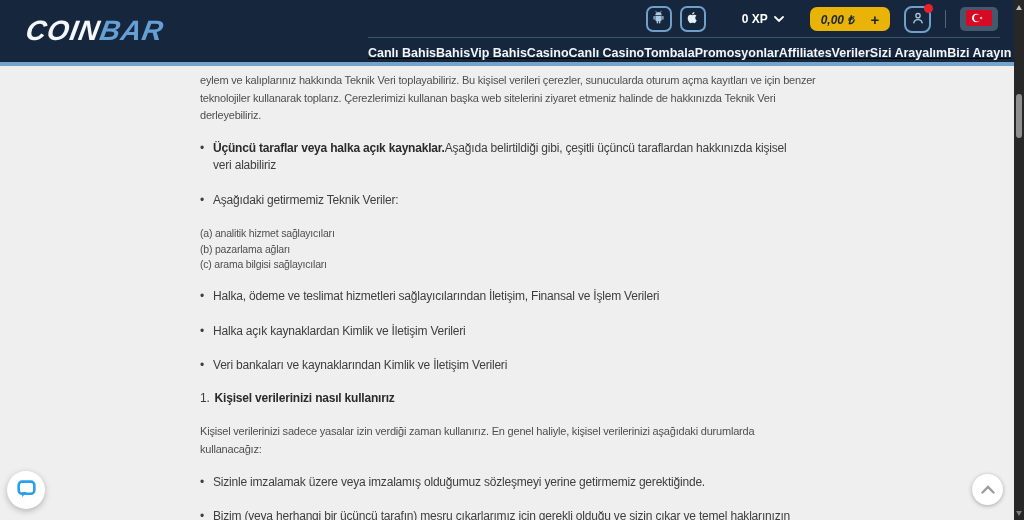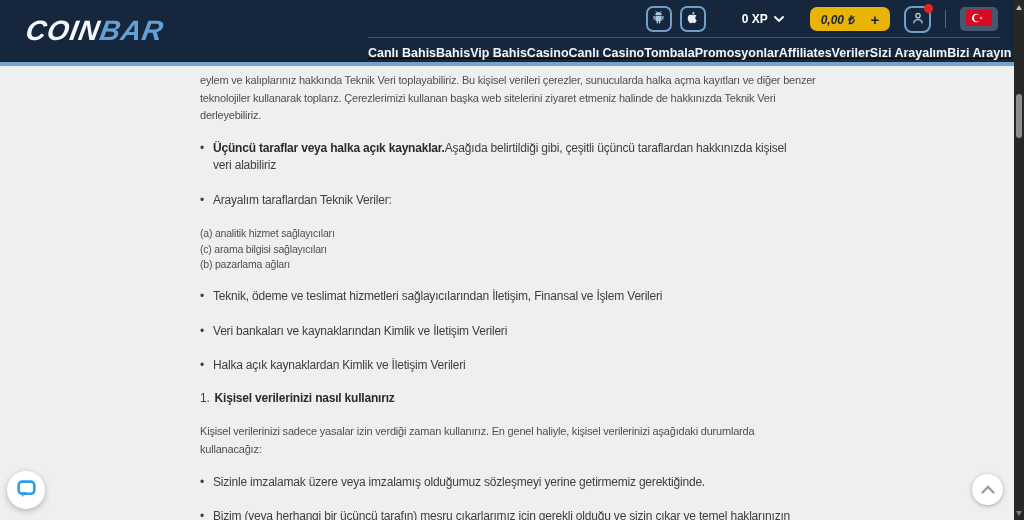--- a/index.html
+++ b/index.html
@@ -293,37 +293,37 @@
       <a>Tombala</a>
       <a>Promosyonlar</a>
       <a>Affiliates</a>
       <a>Veriler</a>
       <a>Sizi Arayalım</a>
       <a>Bizi Arayın</a>
     </nav>
   </header>
 
   <main>
-    <p class="para">eylem ve kalıplarınız hakkında Teknik Veri toplayabiliriz. Bu kişisel verileri çerezler, sunucularda halka açma kayıtları ve diğer benzer teknolojiler kullanarak toplarız. Çerezlerimizi kullanan başka web sitelerini ziyaret etmeniz halinde de hakkınızda Teknik Veri derleyebiliriz.</p>
+    <p class="para">eylem ve kalıplarınız hakkında Teknik Veri toplayabiliriz. Bu kişisel verileri çerezler, sunucularda oturum açma kayıtları ve için benzer teknolojiler kullanarak toplarız. Çerezlerimizi kullanan başka web sitelerini ziyaret etmeniz halinde de hakkınızda Teknik Veri derleyebiliriz.</p>
 
     <div class="bullet">
       <span class="lead">Üçüncü taraflar veya halka açık kaynaklar.</span><span>Aşağıda belirtildiği gibi, çeşitli üçüncü taraflardan hakkınızda kişisel veri alabiliriz</span>
     </div>
 
-    <div class="bullet">Arayalım taraflardan Teknik Veriler:</div>
+    <div class="bullet">Aşağıdaki getirmemiz Teknik Veriler:</div>
 
     <div class="sources-list">
       <div>(a) analitik hizmet sağlayıcıları</div>
+      <div>(b) pazarlama ağları</div>
       <div>(c) arama bilgisi sağlayıcıları</div>
-      <div>(b) pazarlama ağları</div>
-    </div>
-
-    <div class="bullet">Teknik, ödeme ve teslimat hizmetleri sağlayıcılarından İletişim, Finansal ve İşlem Verileri</div>
+    </div>
+
+    <div class="bullet">Halka, ödeme ve teslimat hizmetleri sağlayıcılarından İletişim, Finansal ve İşlem Verileri</div>
+    <div class="bullet">Halka açık kaynaklardan Kimlik ve İletişim Verileri</div>
     <div class="bullet">Veri bankaları ve kaynaklarından Kimlik ve İletişim Verileri</div>
-    <div class="bullet">Halka açık kaynaklardan Kimlik ve İletişim Verileri</div>
 
     <div class="numbered-heading">
       <span class="num">1.</span>
       <span class="txt">Kişisel verilerinizi nasıl kullanırız</span>
     </div>
 
     <p class="para">Kişisel verilerinizi sadece yasalar izin verdiği zaman kullanırız. En genel haliyle, kişisel verilerinizi aşağıdaki durumlarda kullanacağız:</p>
 
     <div class="bullet">Sizinle imzalamak üzere veya imzalamış olduğumuz sözleşmeyi yerine getirmemiz gerektiğinde.</div>
     <div class="bullet">Bizim (veya herhangi bir üçüncü tarafın) meşru çıkarlarımız için gerekli olduğu ve sizin çıkar ve temel haklarınızın bu çıkarları geçersiz kılmadığı durumlarda.</div>

